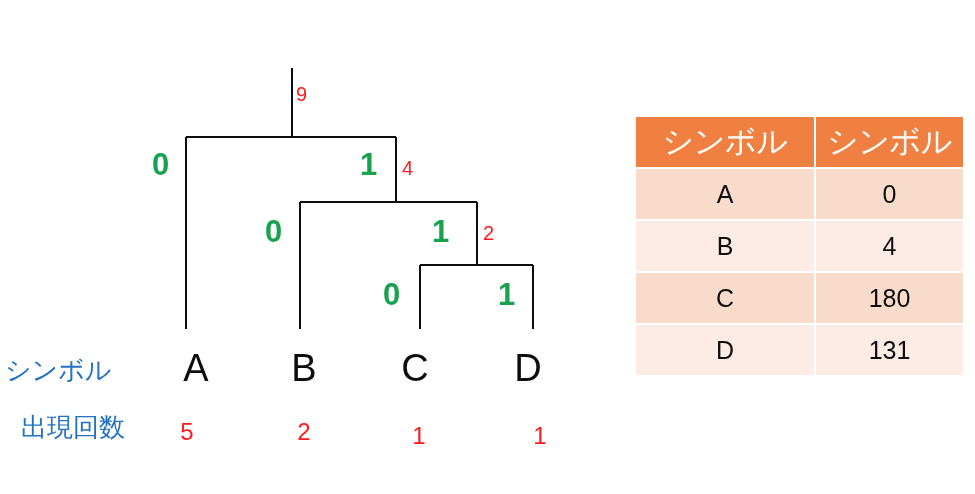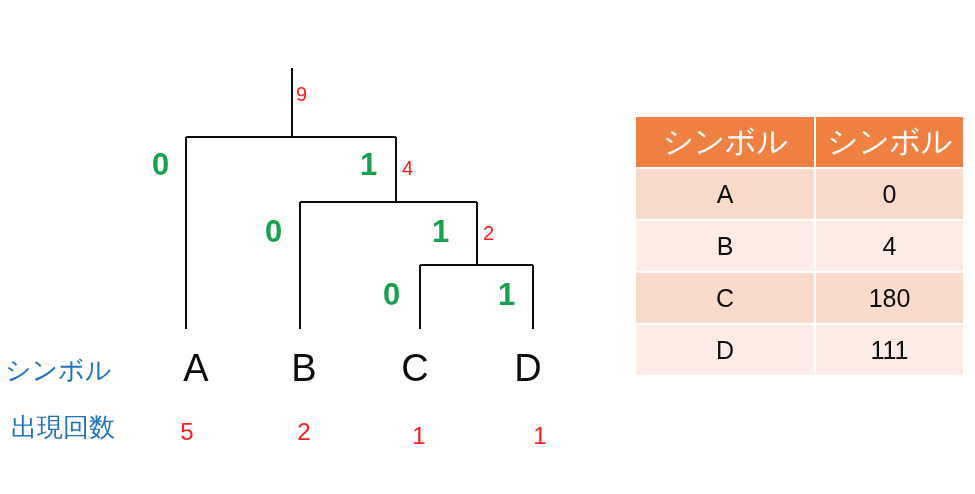--- a/index.html
+++ b/index.html
@@ -161,21 +161,21 @@
   <div class="leaf-symbol" style="left:304px; top:349px;">B</div>
   <div class="leaf-symbol" style="left:415px; top:349px;">C</div>
   <div class="leaf-symbol" style="left:528px; top:349px;">D</div>
 
   <div class="leaf-count" style="left:187px; top:420px;">5</div>
   <div class="leaf-count" style="left:304px; top:420px;">2</div>
   <div class="leaf-count" style="left:419px; top:424px;">1</div>
   <div class="leaf-count" style="left:540px; top:424px;">1</div>
 
   <div class="row-label" style="left:5px; top:357px;">シンボル</div>
-  <div class="row-label" style="left:11px; top:414px;text-align:center;">出現回数</div>
+  <div class="row-label" style="left:21px; top:414px;text-align:center;">出現回数</div>
 
   <table id="code-table">
     <colgroup>
       <col class="c-symbol">
       <col class="c-code">
     </colgroup>
     <thead>
       <tr>
         <th>シンボル</th>
         <th>シンボル</th>
@@ -189,18 +189,18 @@
       <tr class="band-light">
         <td>B</td>
         <td>4</td>
       </tr>
       <tr class="band-dark">
         <td>C</td>
         <td>180</td>
       </tr>
       <tr class="band-light">
         <td>D</td>
-        <td>111</td>
+        <td>131</td>
       </tr>
     </tbody>
   </table>
 
 </div>
 
 </body></html>

